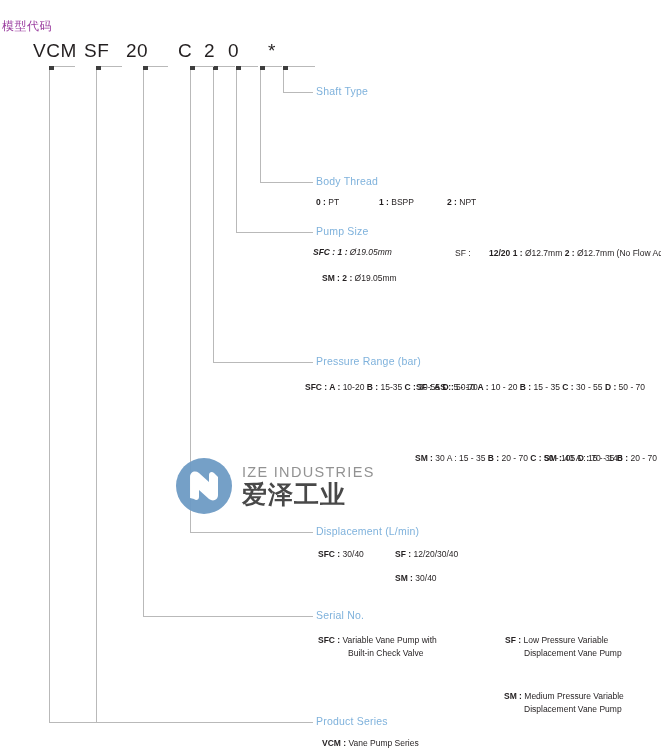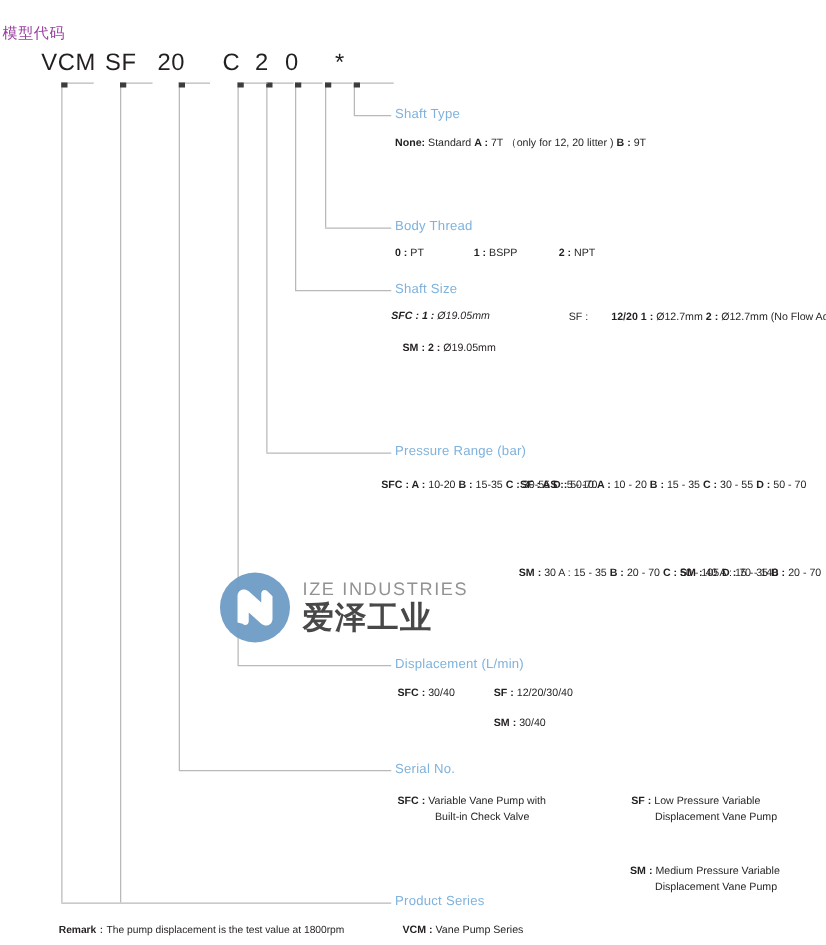--- a/index.html
+++ b/index.html
@@ -137,32 +137,27 @@
 
   <div class="leader" style="left:283px;top:92px;width:30px;"></div>
   <div class="leader" style="left:260px;top:182px;width:53px;"></div>
   <div class="leader" style="left:236px;top:232px;width:77px;"></div>
   <div class="leader" style="left:213px;top:362px;width:100px;"></div>
   <div class="leader" style="left:190px;top:532px;width:123px;"></div>
   <div class="leader" style="left:143px;top:616px;width:170px;"></div>
   <div class="leader" style="left:49px;top:722px;width:264px;"></div>
 
   <div class="sec-label" style="left:316px;top:85px;">Shaft Type</div>
-  <div class="detail" style="left:316px;top:108px;">
-    <span class="row"><b>None:</b> Standard</span>
-    <span class="row"><b>A :</b> 7T （only for 12, 20 litter )</span>
-    <span class="row"><b>B :</b> 9T</span>
-  </div>
 
   <div class="sec-label" style="left:316px;top:175px;">Body Thread</div>
   <div class="detail" style="left:316px;top:196px;"><b>0 :</b> PT</div>
   <div class="detail" style="left:379px;top:196px;"><b>1 :</b> BSPP</div>
   <div class="detail" style="left:447px;top:196px;"><b>2 :</b> NPT</div>
 
-  <div class="sec-label" style="left:316px;top:225px;">Shaft Size</div>
+  <div class="sec-label" style="left:316px;top:225px;">Pump Size</div>
   <div class="detail" style="left:313px;top:246px;font-style:italic;"><b>SFC : 1 :</b> Ø19.05mm</div>
   <div class="detail" style="left:322px;top:272px;"><b>SM : 2 :</b> Ø19.05mm</div>
 
   <div class="detail" style="left:455px;top:247px;">SF :</div>
   <div class="detail" style="left:489px;top:247px;">
     <span class="row" style="font-weight:bold">12/20</span>
     <span class="row"><b>1 :</b> Ø12.7mm</span>
     <span class="row"><b>2 :</b> Ø12.7mm  (No Flow Adjust)</span>
     
     
@@ -221,17 +216,14 @@
       <svg width="56" height="56" viewBox="0 0 56 56" aria-hidden="true">
         <path d="M14 40 L14 19 C14 14 19 12 23 15 L33 24 L33 17 C33 14 36 13 38 15 L42 19 L42 37 C42 42 37 44 33 41 L23 32 L23 39 C23 42 20 43 18 41 Z" fill="#ffffff"></path>
       </svg>
     </div>
     <div id="wm-text">
       <div id="wm-en">IZE INDUSTRIES</div>
       <div id="wm-cn">爱泽工业</div>
     </div>
   </div>
 
-  <div id="remark">
-    <b>Remark</b><span>：The pump displacement is the test value at 1800rpm</span>
-  </div>
 
 </div>
 
 </body></html>

